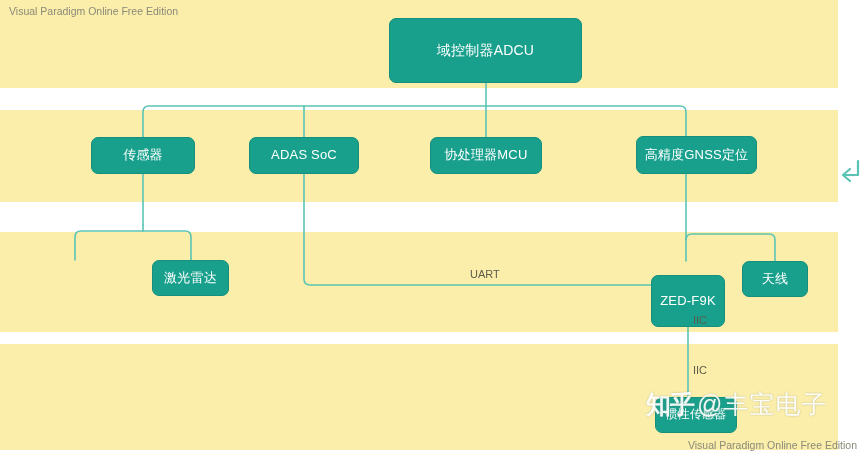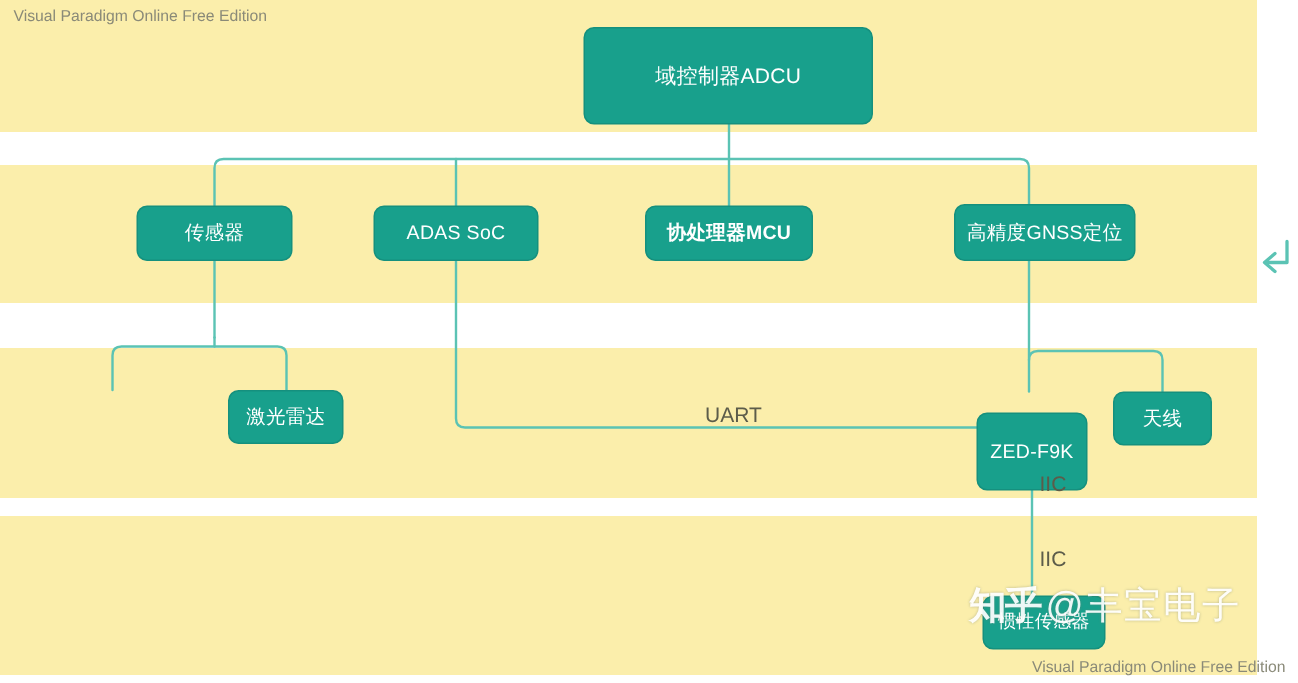--- a/index.html
+++ b/index.html
@@ -32,32 +32,32 @@
     display:flex;align-items:center;justify-content:center;
     text-align:center;
     font-size:13px;
     letter-spacing:.2px;
     box-sizing:border-box;
     line-height:1.1;
   }
   #n-adcu   {left:389px;top:18px;width:193px;height:65px;font-size:14px;}
   #n-sensor {left:91px;top:137px;width:104px;height:37px;}
   #n-soc    {left:249px;top:137px;width:110px;height:37px;}
-  #n-mcu    {left:430px;top:137px;width:112px;height:37px;font-weight:bold;}
+  #n-mcu    {left:430px;top:137px;width:112px;height:37px;}
   #n-gnss   {left:636px;top:136px;width:121px;height:38px;}
   #n-camera {left:39px;top:260px;width:73px;height:36px;}
   #n-lidar  {left:152px;top:260px;width:77px;height:36px;}
   #n-zed    {left:651px;top:275px;width:74px;height:52px;}
   #n-ant    {left:742px;top:261px;width:66px;height:36px;}
   #n-imu    {left:655px;top:397px;width:82px;height:36px;font-size:12px;}
 
   
   .edge-label{
     position:absolute;
-    font-size:14px;
+    font-size:11px;
     color:#5c5c4a;
     background:transparent;
     white-space:nowrap;
   }
   #lb-uart{left:470px;top:268px;}
   #lb-iic1{left:693px;top:314px;}
   #lb-iic2{left:693px;top:364px;}
 
   
   .vp-wm{

